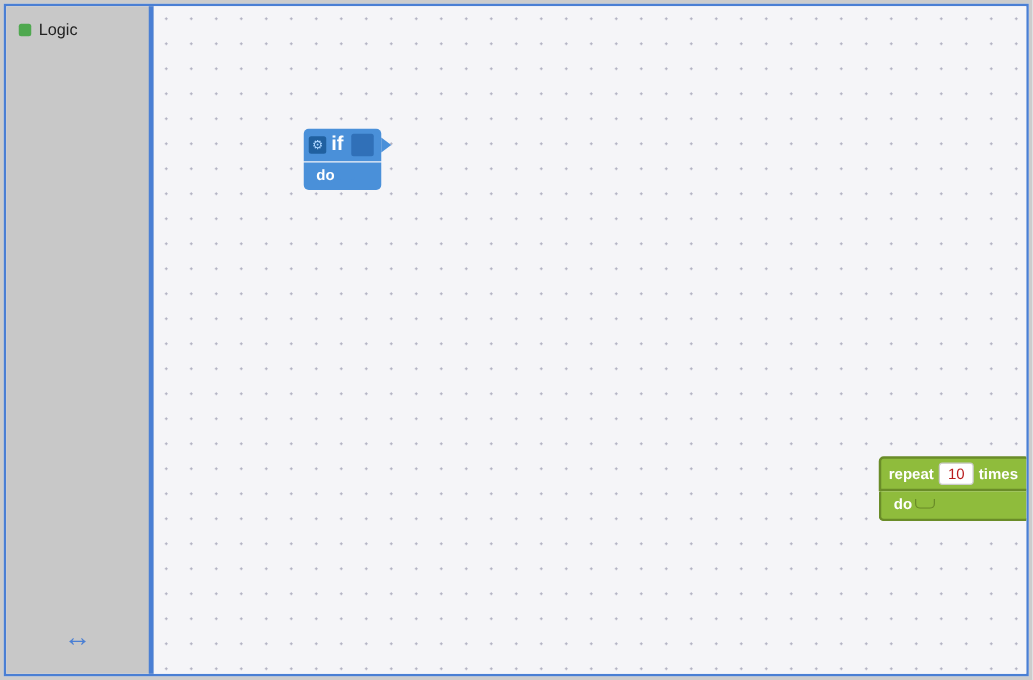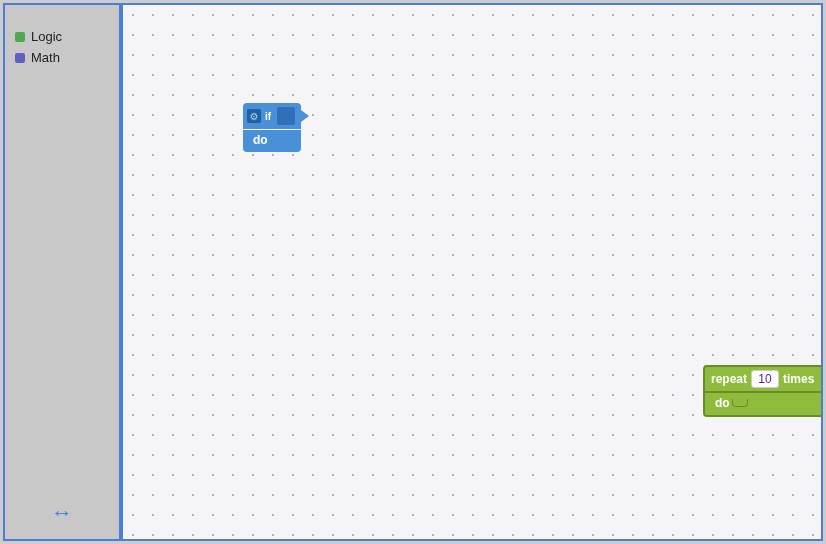--- a/index.html
+++ b/index.html
@@ -20,21 +20,21 @@
       background: #fff;
     }
 
     
     .sidebar {
       width: 118px;
       min-width: 118px;
       background: #c8c8c8;
       display: flex;
       flex-direction: column;
-      padding: 21px 0;
+      padding: 8px 0;
       position: relative;
       border-right: 4px solid #4a7fd4;
     }
 
     .sidebar-item {
       display: flex;
       align-items: center;
       padding: 3px 8px 3px 10px;
       font-size: 13px;
       color: #222;
@@ -114,21 +114,21 @@
       margin-right: 4px;
       display: flex;
       align-items: center;
       justify-content: center;
       font-size: 10px;
       color: #aad4ff;
     }
 
     .block-if-label {
       color: white;
-      font-size: 10px;
+      font-size: 16px;
       font-weight: bold;
       margin-right: 6px;
     }
 
     .block-if-slot {
       width: 18px;
       height: 18px;
       background: #3070b8;
       border-radius: 2px;
     }
@@ -183,21 +183,21 @@
     }
 
     .block-repeat-input {
       background: white;
       border: 1px solid #ccc;
       border-radius: 3px;
       width: 28px;
       height: 18px;
       text-align: center;
       font-size: 12px;
-      color: #4c1d95;
+      color: #b91c1c;
       display: flex;
       align-items: center;
       justify-content: center;
     }
 
     .block-repeat-bottom {
       background: #8fbc3c;
       border: 2px solid #6a8c28;
       border-top: none;
       border-radius: 0 0 4px 4px;
@@ -227,24 +227,20 @@
 </head>
 <body>
 
 <div class="outer-border">
 
   <div class="sidebar">
     <div class="sidebar-item">
       <div class="color-dot" style="background:#4fa84f;"></div>
       <span>Logic</span>
     </div>
-    <div class="sidebar-item">
-      <div class="color-dot" style="background:#6060c0;"></div>
-      <span>Math</span>
-    </div>
 
     <div class="sidebar-separator"></div>
 
 
     <div class="resize-handle">
       <span>↔</span>
     </div>
   </div>
 
   <div class="canvas-area">

